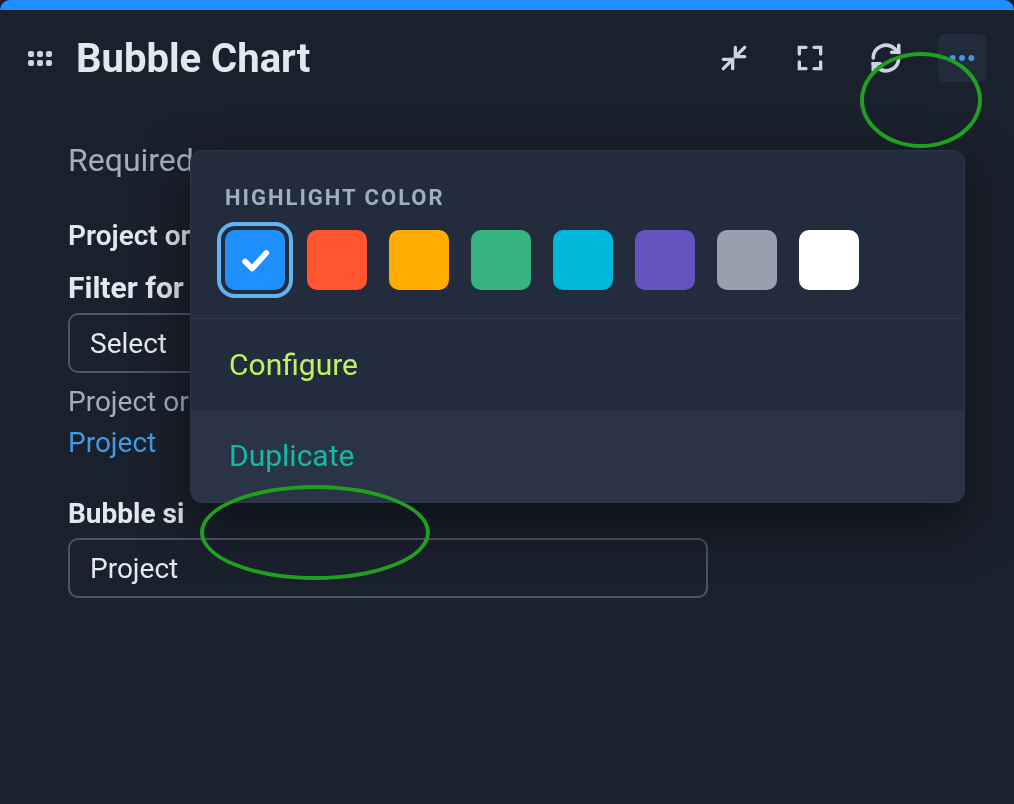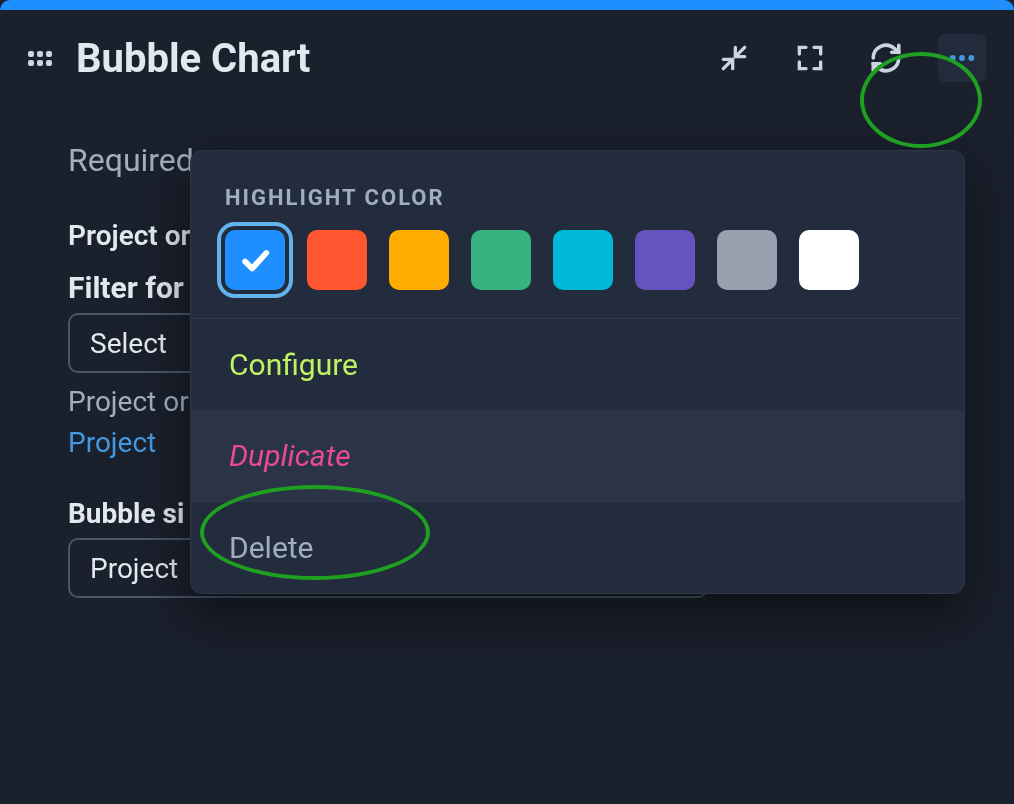--- a/index.html
+++ b/index.html
@@ -23,21 +23,21 @@
     .sp { height:38px; }
 
     .menu { position:absolute; top:140px; left:190px; width:775px; background:#232c3d; border-radius:12px; box-shadow:0 20px 50px rgba(0,0,0,.5); overflow:hidden; border:1px solid #2d3748; }
     .menu-sec-title { font-size:22px; font-weight:700; letter-spacing:2px; color:#a0aec0; padding:34px 34px 20px 34px; }
     .swatches { display:flex; gap:22px; padding:0 34px 28px 34px; }
     .sw { width:60px; height:60px; border-radius:10px; cursor:pointer; position:relative; }
     .sw.sel { outline:4px solid #63b3ed; outline-offset:4px; }
     .sw .chk { position:absolute; inset:0; display:flex; align-items:center; justify-content:center; color:#fff; }
     .hr { height:1px; background:#2d3748; margin:0 0 0 0; }
     .mitem { padding:28px 38px; font-size:30px; color:#a0aec0; cursor:pointer; }
-    .mitem.hl { background:#2a3446; color:#ec4899;font-style:italic; }
+    .mitem.hl { background:#2a3446; color:#14b8a6; }
     .dim { color:#bef264; }
 
     .anno-ellipse { position:absolute; border:4px solid #20a020; border-radius:50%; pointer-events:none; }
     .anno1 { top:42px; left:860px; width:122px; height:96px; }
     .anno2 { top:475px; left:200px; width:230px; height:95px; }
   </style>
 </head>
 <body>
 
 <div class="top-bar"></div>
@@ -118,19 +118,18 @@
       <div class="sw" style="background:#36b37e"></div>
       <div class="sw" style="background:#00b8d9"></div>
       <div class="sw" style="background:#6554c0"></div>
       <div class="sw" style="background:#97a0af"></div>
       <div class="sw" style="background:#ffffff"></div>
     </div>
     <div class="hr"></div>
     <div class="mitem dim">Configure</div>
     <div class="mitem hl">Duplicate</div>
     <div class="hr"></div>
-    <div class="mitem">Delete</div>
   </div>
 
   <div class="anno-ellipse anno1"></div>
   <div class="anno-ellipse anno2"></div>
 
 </div>
 
 </body></html>

